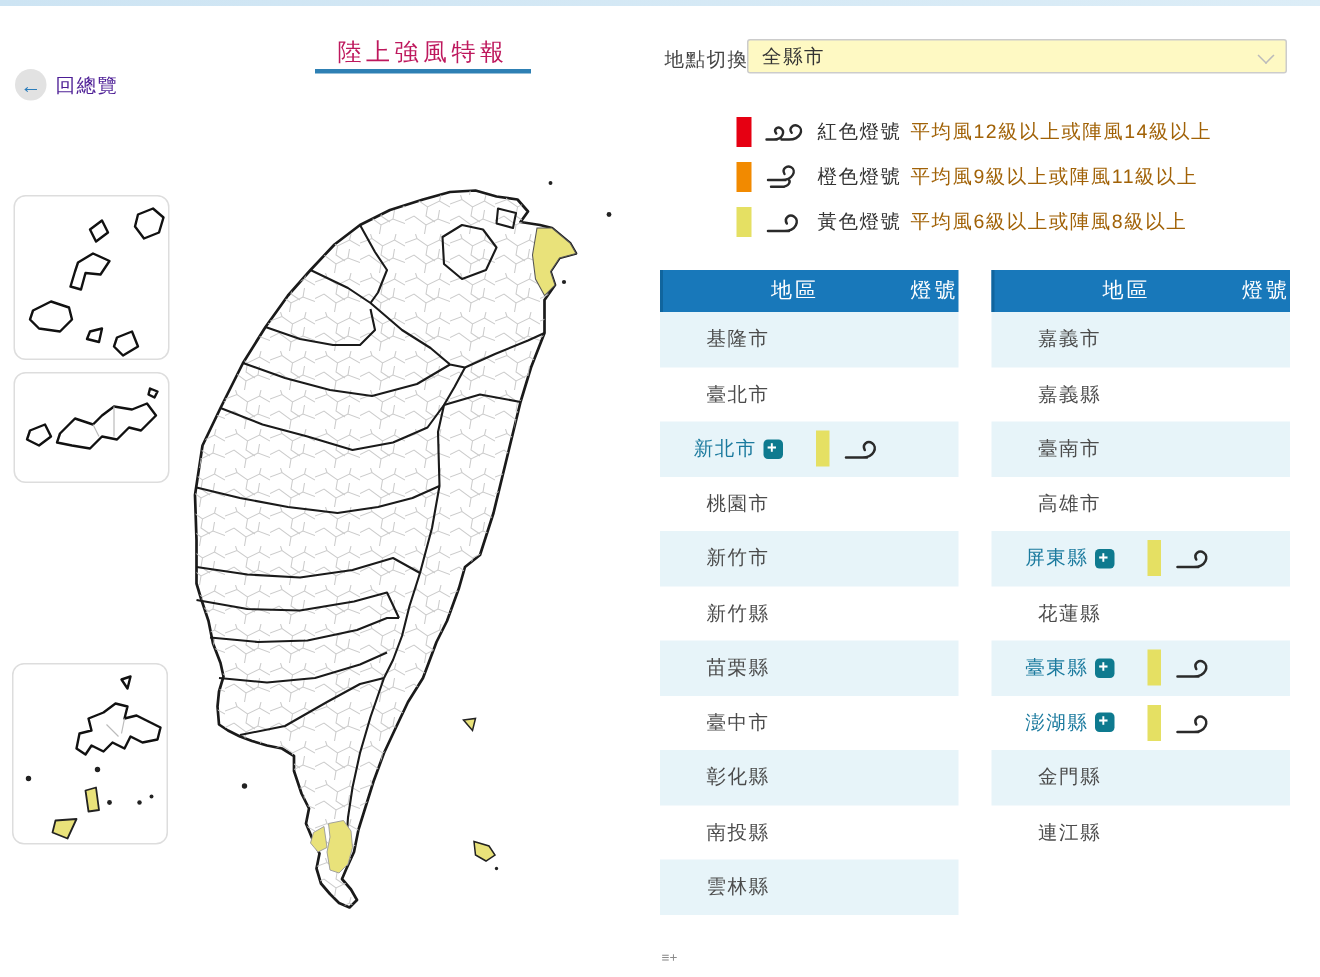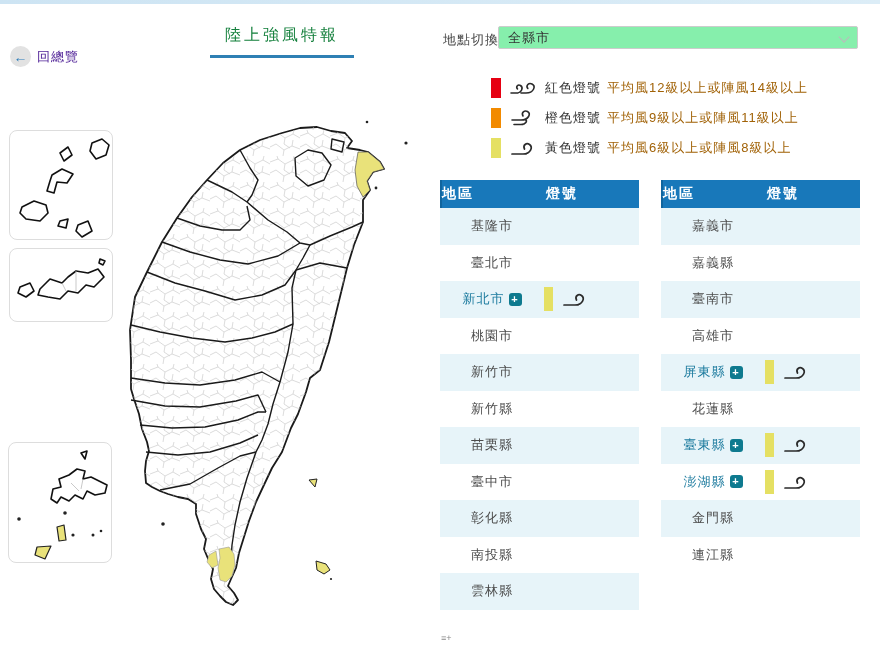--- a/index.html
+++ b/index.html
@@ -9,50 +9,50 @@
     background:linear-gradient(90deg,#cde4f3,#dcedf7); }
 
   
   .back { position:absolute; left:10px; top:46px; display:flex; align-items:center;
     gap:6px; cursor:pointer; }
   .back-circle { width:21px; height:21px; border-radius:50%; background:#e2e2e2;
     display:flex; align-items:center; justify-content:center; color:#2b7cba;
     font-size:14px; font-weight:bold; }
   .back-label { color:#4c1d95; font-size:13px; letter-spacing:1px; }
   .page-title { position:absolute; left:210px; top:25px; width:144px; text-align:center;
-    font-size:16px; letter-spacing:3px; color:#15803d; padding-bottom:9px;
+    font-size:16px; letter-spacing:3px; color:#be185d; padding-bottom:0;
     border-bottom:3px solid #2e80b4; }
 
   
   .loc-label { position:absolute; left:443px; top:31px; font-size:13px;
     color:#444; letter-spacing:1px; }
   .loc-select { position:absolute; left:498px; top:26px; width:360px; height:23px;
-    border:1px solid #ccc; border-radius:2px; background:#86efac; font-size:13px;
+    border:1px solid #ccc; border-radius:2px; background:#fef9c3; font-size:13px;
     color:#333; padding:0 24px 0 9px; appearance:none; -webkit-appearance:none;
     font-family:inherit; letter-spacing:1px; }
   .loc-chevron { position:absolute; left:840px; top:33px; width:8px; height:8px;
     border-right:1.5px solid #bbb; border-bottom:1.5px solid #bbb;
     transform:rotate(45deg); pointer-events:none; }
 
   
   .legend { position:absolute; left:443px; top:73px; width:430px; }
   .legend-row { display:flex; align-items:center; height:30px;margin-left:48px; }
   .legend-swatch { width:10px; height:20px; margin-right:8px; flex:0 0 10px; }
   .sw-red { background:#e60012; } .sw-orange { background:#f28a00; } .sw-yellow { background:#e5e063; }
   .legend-icon { width:30px; height:22px; margin-right:6px; flex:0 0 30px; }
   .legend-name { width:62px; font-size:13px; color:#333; letter-spacing:1px; }
   .legend-desc { font-size:13px; color:#a16207; letter-spacing:1px; }
 
   
   .warn-table { position:absolute; top:180px; width:199px; }
   .warn-table.t0 { left:440px; } .warn-table.t1 { left:661px; }
   .tbl-header { display:flex; background:#1878ba; height:28px; align-items:center;
     border-left:2px solid #10659e; }
-  .tbl-header span { color:#fff; font-size:14px; font-weight:bold; letter-spacing:2px;
-    text-align:left; }
+  .tbl-header span { color:#fff; font-size:14px; font-weight:normal; letter-spacing:2px;
+    text-align:right; }
   .th-region { width:104px; } .th-signal { width:93px; }
   .tbl-row { display:flex; align-items:center; height:36.5px; }
   .tbl-row:nth-child(even) { background:#e7f4f9; }
   .cell-region { width:104px; display:flex; align-items:center; justify-content:center;
     font-size:13px; letter-spacing:1px; gap:4px; }
   .cell-signal { width:93px; display:flex; align-items:center; }
   .region-link { color:#1b7a9e; cursor:pointer; }
   .plus-badge { width:13px; height:13px; border-radius:3px; background:#0e7a8f;
     color:#fff; font-size:11px; line-height:12px; text-align:center; cursor:pointer;
     font-weight:bold; }

